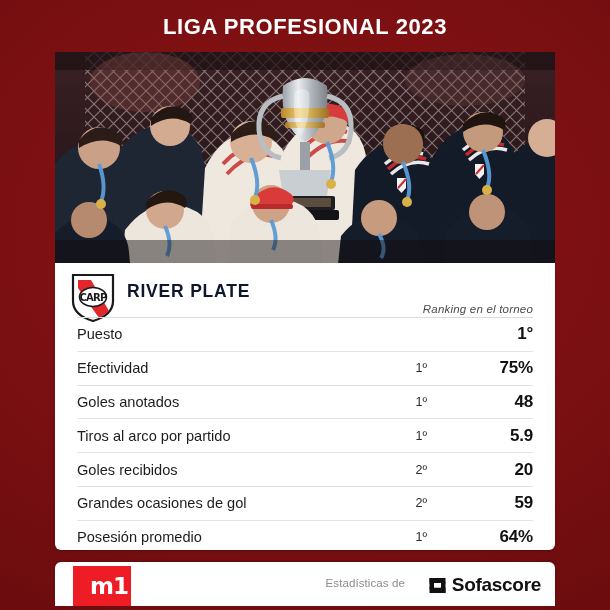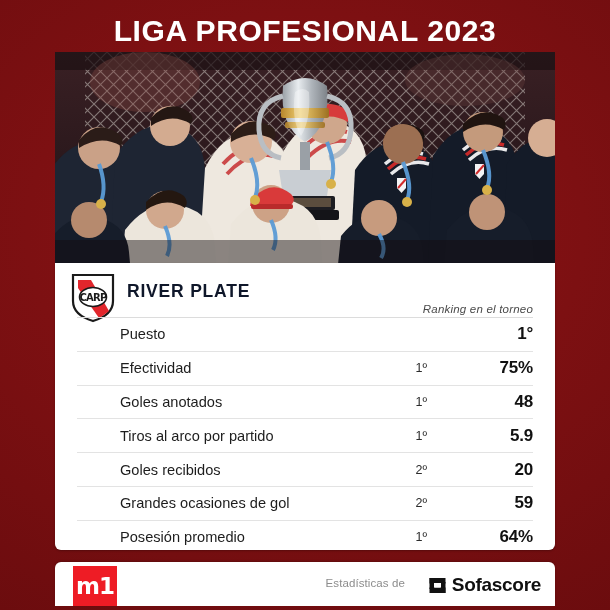--- a/index.html
+++ b/index.html
@@ -11,21 +11,21 @@
   #stage{
     position:relative;width:610px;height:610px;
     background:
       radial-gradient(ellipse 95% 75% at 50% 38%, #8d1416 0%, #7d1012 48%, #6b0c0e 100%);
     overflow:hidden;
   }
   
   .title{
     position:absolute;left:0;top:14px;width:610px;
     text-align:center;color:#ffffff;
-    font-size:30px;font-weight:bold;letter-spacing:0.6px;
+    font-size:22px;font-weight:bold;letter-spacing:0.6px;
     text-transform:uppercase;
   }
   
   .photo{
     position:absolute;left:55px;top:52px;width:500px;height:211px;
     overflow:hidden;background:#241013;
   }
   .photo svg{display:block;width:500px;height:211px;}
   
   .card{
@@ -58,21 +58,20 @@
   .row{
     display:flex;align-items:center;
     height:32.8px;
     border-top:1px solid #e3e3e3;
   }
   .row:first-child{border-top:1px solid #dcdcdc;}
   .row .lbl{
     flex:1 1 auto;
     font-size:14.6px;color:#1d1d1d;
     white-space:nowrap;
-    margin-left:43px;
   }
   .row .rank{
     flex:0 0 64px;text-align:right;
     font-size:12.5px;color:#2b2b2b;
     padding-right:22px;
     box-sizing:border-box;
   }
   .row .val{
     flex:0 0 84px;text-align:right;
     font-size:17px;font-weight:bold;color:#111111;
@@ -80,21 +79,21 @@
   }
   
   .footer{
     position:absolute;left:55px;top:562px;width:500px;height:44px;
     background:#ffffff;border-radius:6px 6px 0 0;
     box-shadow:0 -1px 2px rgba(0,0,0,.18);
   }
   .m1{
     position:absolute;left:18px;top:4px;width:44px;height:40px;
     background:#ee1c25;
-    display:flex;align-items:center;justify-content:center;
+    display:flex;align-items:center;justify-content:center;padding-left:14px;
   }
   .m1 span{
     color:#ffffff;font-size:23px;font-weight:bold;
     letter-spacing:-1px;line-height:1;
     font-family:"DejaVu Sans",sans-serif;
   }
   .credit{
     position:absolute;right:150px;top:15px;
     font-size:11.5px;color:#8c8c8c;letter-spacing:.1px;
   }

